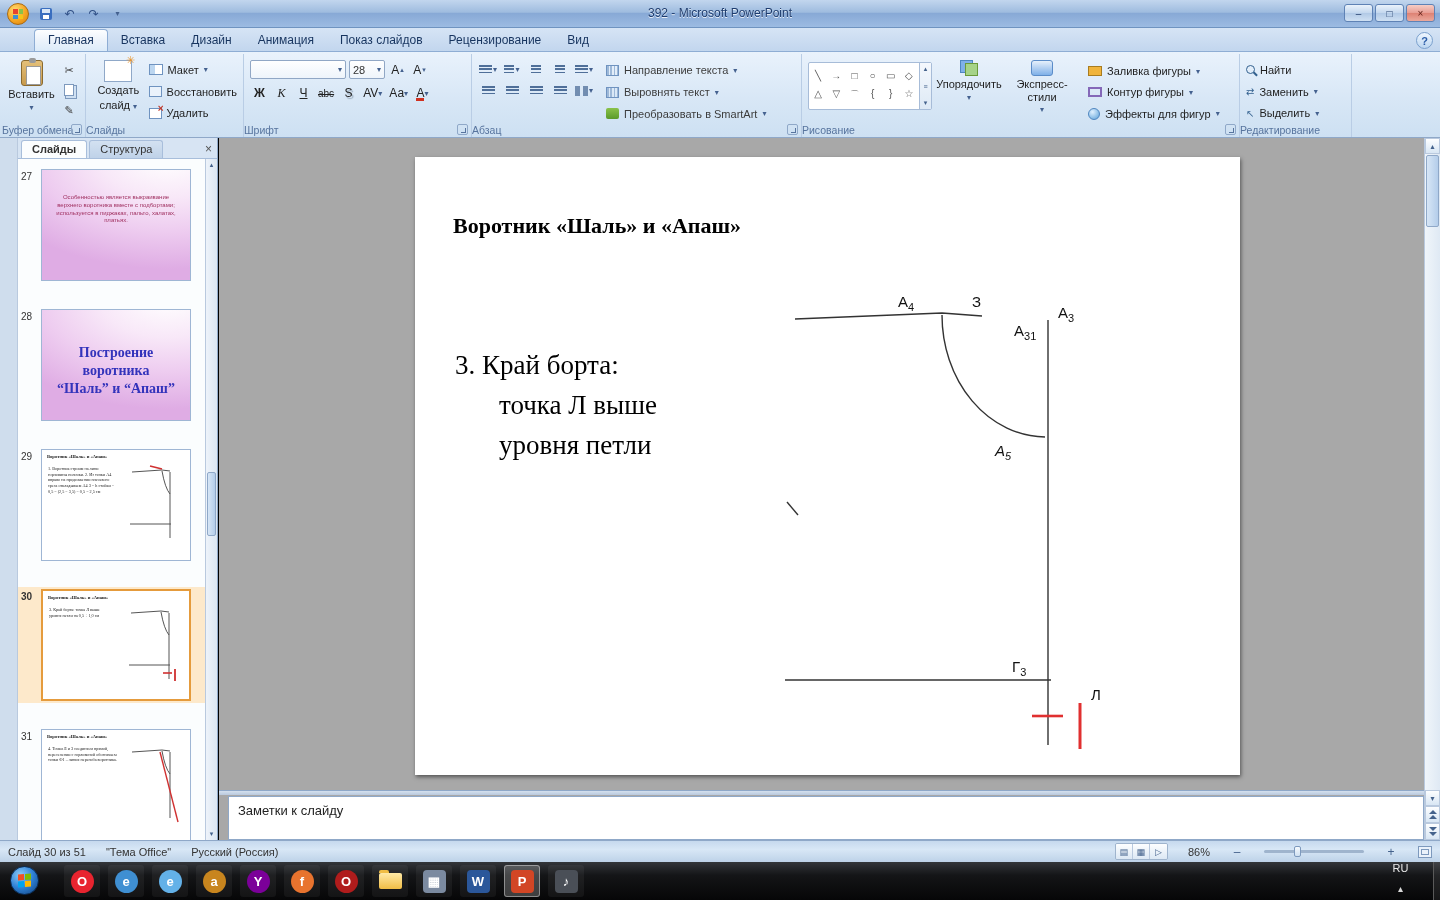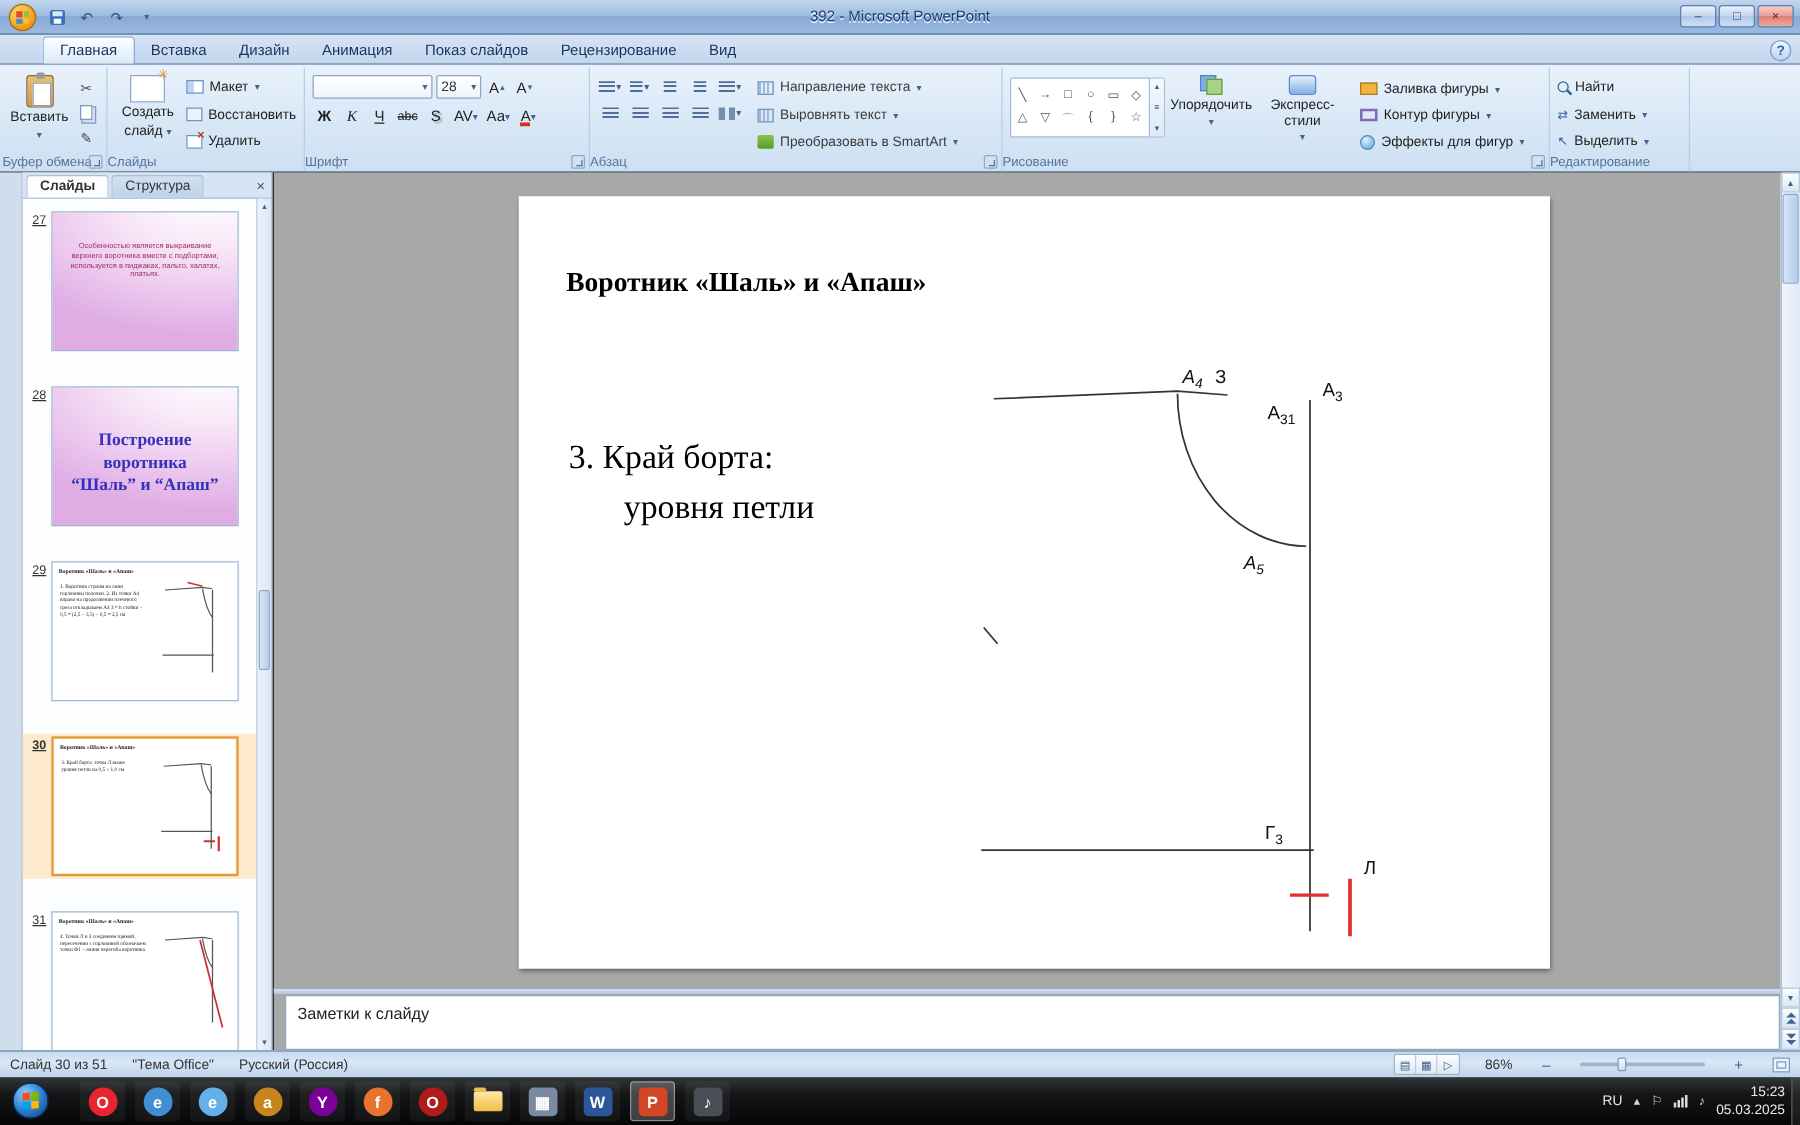--- a/index.html
+++ b/index.html
@@ -119,21 +119,21 @@
   .frame-left { position:absolute; left:0; top:138px; width:18px; bottom:60px; background:#cfdded; border-right:1px solid #b9c9de; }
   .left-panel { position:absolute; left:18px; top:138px; width:200px; bottom:60px; background:#fbfdfe; border-right:1px solid #8fa8c8; }
   .panel-tabs { height:21px; display:flex; align-items:flex-end; background:#d7e4f3; border-bottom:1px solid #a8bedb; padding-left:3px; }
   .ptab { font-size:11px; padding:2px 10px 3px 10px; border:1px solid #a8bedb; border-bottom:none;
     border-radius:3px 3px 0 0; background:linear-gradient(#d3e1f1,#bfd2e8); color:#333; margin-right:2px; }
   .ptab.active { background:#fbfdfe; font-weight:bold; }
   .ptab-close { margin-left:auto; margin-right:5px; font-size:12px; color:#555; line-height:1; padding-bottom:3px; }
   .thumbs { position:absolute; top:21px; left:0; right:12px; bottom:0; overflow:hidden; padding-top:8px; }
   .trow { display:flex; padding:2px 3px; margin-bottom:24px; }
   .trow.selected { background:#fde9cb; }
-  .tnum { width:20px; font-size:10px; color:#333; text-align:right; padding:2px 4px 0 0;text-decoration:underline; }
+  .tnum { width:20px; font-size:10px; color:#333; padding:2px 4px 0 0; }
   .trow.selected .tnum { font-weight:bold; }
   .thumb { width:150px; height:112px; border:1px solid #9fb6d4; background:#fff; position:relative; overflow:hidden; flex:none; }
   .trow.selected .thumb { border:2px solid #e59b3c; }
   .thumb-grad { background:radial-gradient(130% 100% at 85% -10%, #ffffff 0%, #f8e8f8 35%, #eecdf0 65%, #dface4 100%); }
   .g-text27 { position:absolute; inset:24px 10px auto 10px; font-size:6px; line-height:1.3; color:#a03060; text-align:center; }
   .g-text28 { position:absolute; inset:34px 14px auto 14px; font-size:14px; font-weight:bold; line-height:1.3; color:#3333bb; text-align:center; font-family:"Liberation Serif",serif; }
   .t-title { position:absolute; top:4px; left:5px; font-size:4.6px; font-weight:bold; color:#222; font-family:"Liberation Serif",serif; }
   .t-text { position:absolute; top:16px; left:6px; width:70px; font-size:4.2px; line-height:1.35; color:#222; font-family:"Liberation Serif",serif; }
   .t-draw { position:absolute; right:8px; top:10px; }
 
@@ -206,21 +206,21 @@
   .apps { position:absolute; left:64px; top:3px; display:flex; gap:8px; }
   .app { width:36px; height:32px; border-radius:3px; display:flex; align-items:center; justify-content:center;
     background:rgba(255,255,255,0.05); }
   .app.active { background:rgba(255,255,255,0.22); border:1px solid rgba(255,255,255,0.4); }
   .app-g { width:23px; height:23px; border-radius:50%; display:flex; align-items:center; justify-content:center;
     font-weight:bold; font-size:13px; color:#fff; }
   .app-g.sq { border-radius:4px; }
   .ic-folder { width:23px; height:16px; background:linear-gradient(#ffe9a6,#f0bd45); border-radius:2px; position:relative; }
   .ic-folder::before { content:""; position:absolute; left:0; top:-3px; width:10px; height:3px; background:#f0bd45; border-radius:2px 2px 0 0; }
   .tray { position:absolute; right:12px; top:0; height:100%; display:flex; align-items:center; gap:9px;
-    color:#e8e8e8; font-size:11px; }
+    color:#e8e8e8; font-size:11px;flex-direction:column; }
   .tray-ic { color:#d8d8d8; font-size:10px; }
   .netbars { display:flex; align-items:flex-end; gap:1px; height:10px; }
   .netbars i { width:2px; background:#ddd; display:block; }
   .netbars i:nth-child(1){height:4px}.netbars i:nth-child(2){height:6px}
   .netbars i:nth-child(3){height:8px}.netbars i:nth-child(4){height:10px}
   .clock { text-align:right; line-height:1.3; font-size:11px; }
   .showdesk { position:absolute; right:0; top:0; width:7px; height:100%; border-left:1px solid #5a5a5a; background:rgba(255,255,255,0.07); }
 </style>
 </head>
 <body>
@@ -558,34 +558,35 @@
     <span>▾</span>
     <div class="ps-thumb"></div>
   </div>
 </div>
 
 <div class="editor">
   <div class="slide">
     <div class="slide-title">Воротник  «Шаль» и «Апаш»</div>
     <div class="slide-body">
       <span class="bl">3. Край борта:</span>
+      <span class="bl ind">точка Л выше</span>
       <span class="bl ind">уровня петли</span>
     </div>
 
     <svg class="drawing" viewBox="0 0 825 618">
       <polyline points="380,162 527,156 567,159" fill="none" stroke="#333" stroke-width="1.4"></polyline>
       <line x1="633" y1="163" x2="633" y2="588" stroke="#333" stroke-width="1.4"></line>
       <path d="M 527 158 A 104 122 0 0 0 630 280" fill="none" stroke="#333" stroke-width="1.4"></path>
       <line x1="370" y1="523" x2="636" y2="523" stroke="#333" stroke-width="1.4"></line>
       <line x1="372" y1="345" x2="383" y2="358" stroke="#333" stroke-width="1.4"></line>
       <line x1="617" y1="559" x2="648" y2="559" stroke="#e03030" stroke-width="2.6"></line>
       <line x1="665" y1="546" x2="665" y2="592" stroke="#e03030" stroke-width="3"></line>
     </svg>
 
-    <span class="pt-label" style="left:531px; top:136px;font-style:italic;"><span>А</span><sub>4</sub></span>
+    <span class="pt-label" style="left:483px; top:136px;"><span>А</span><sub>4</sub></span>
     <span class="pt-label" style="left:557px; top:136px;"><span>З</span></span>
     <span class="pt-label" style="left:643px; top:147px;"><span>А</span><sub>3</sub></span>
     <span class="pt-label" style="left:599px; top:165px;"><span>А</span><sub>31</sub></span>
     <span class="pt-label" style="left:580px; top:285px;font-style:italic;"><span>А</span><sub>5</sub></span>
     <span class="pt-label" style="left:597px; top:501px;"><span>Г</span><sub>3</sub></span>
     <span class="pt-label" style="left:676px; top:529px;"><span>Л</span></span>
   </div>
 
   <div class="notes-splitter"></div>
   <div class="notes">Заметки к слайду</div>

